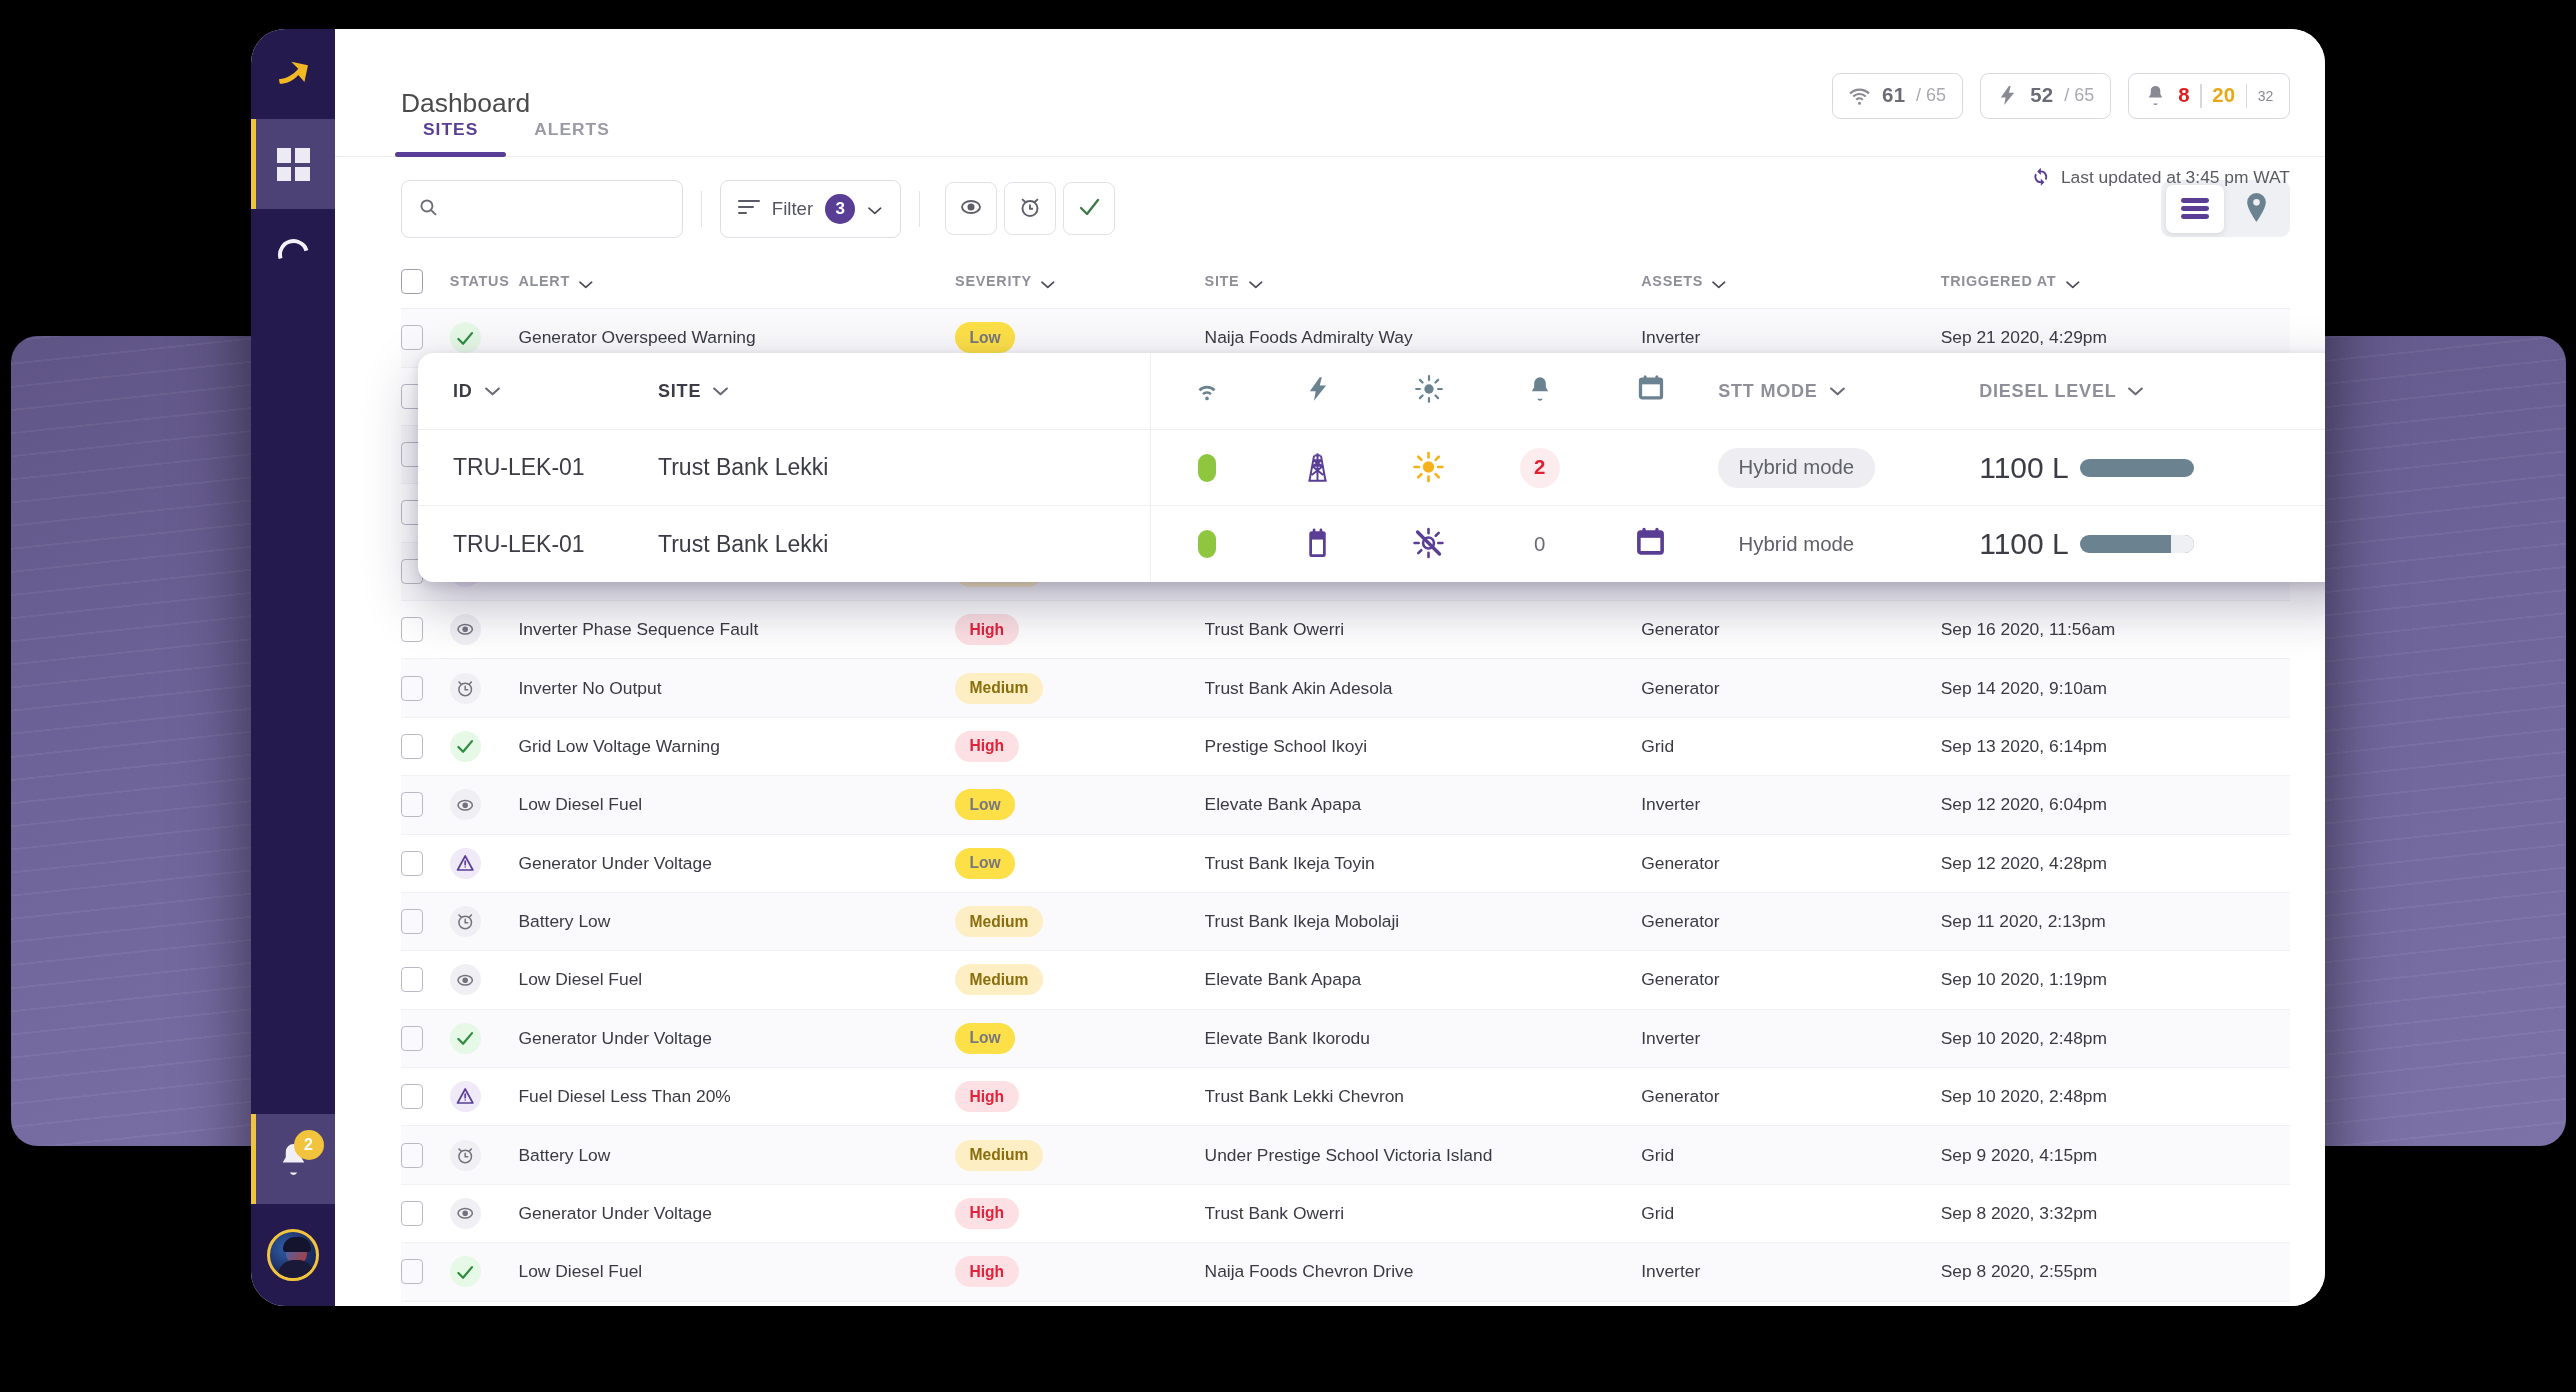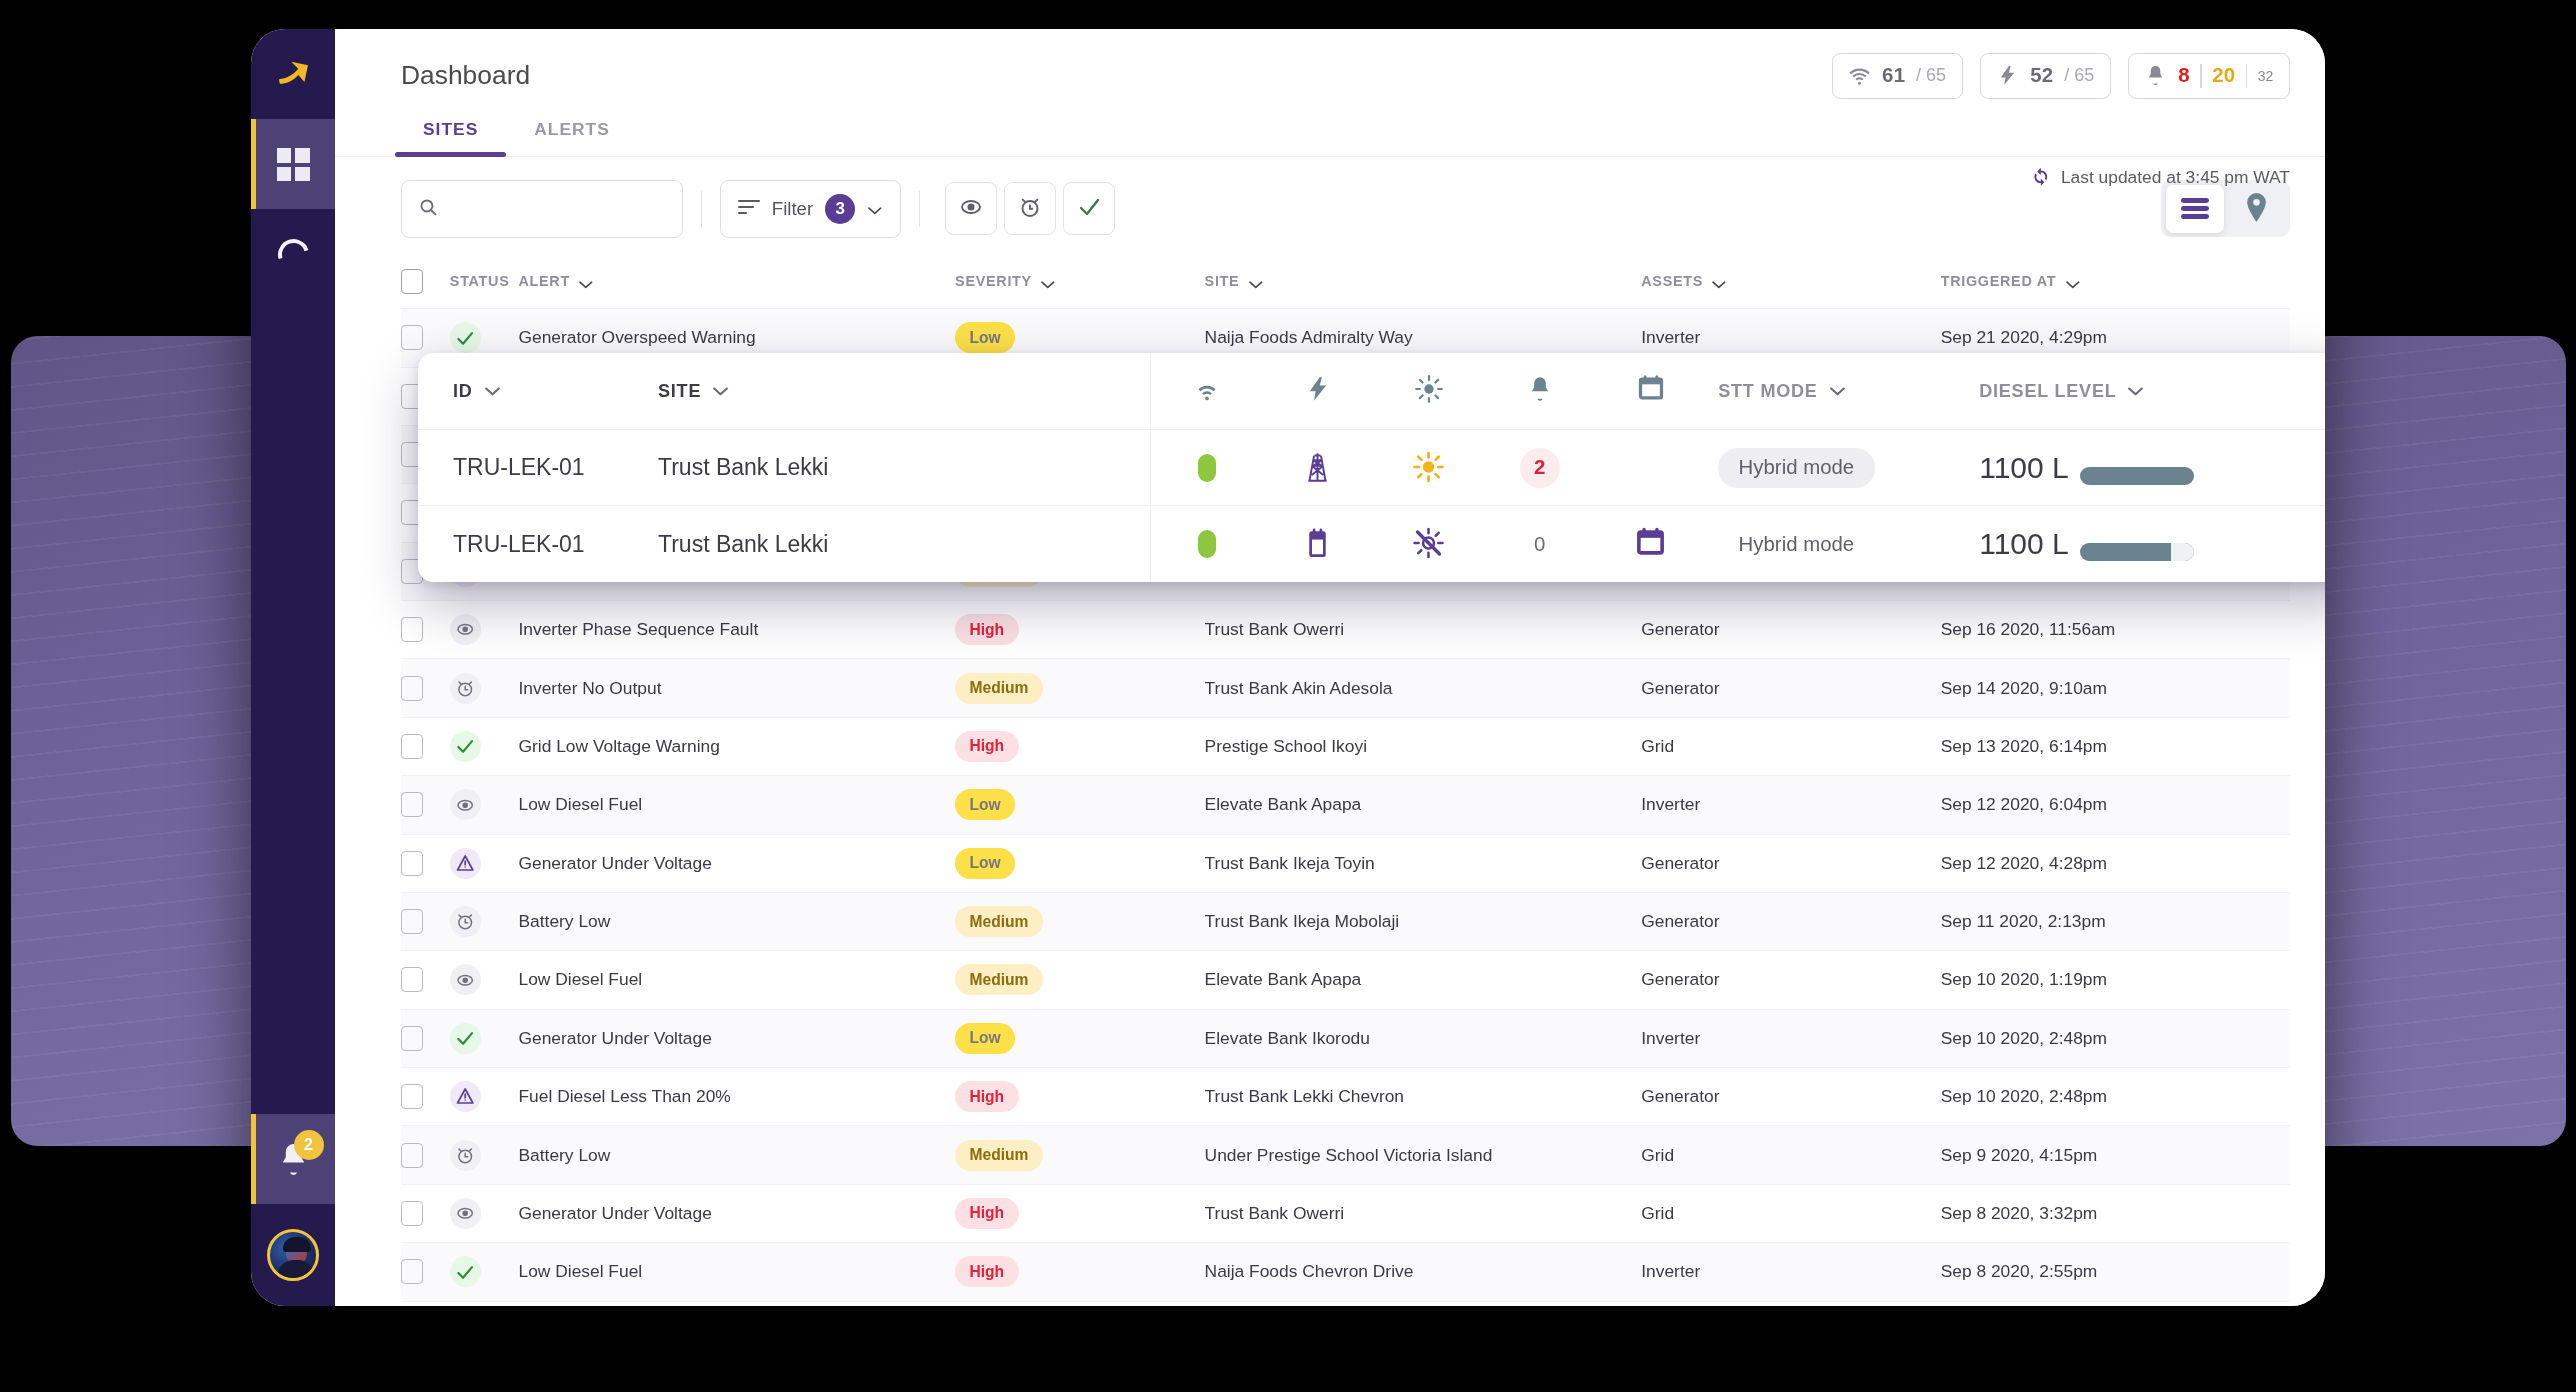--- a/index.html
+++ b/index.html
@@ -81,21 +81,21 @@
   .avatar .head { position:absolute; left:15.6px; top:8.4px; width:21.6px; height:24px;
     border-radius: 50% 50% 45% 45%; background: linear-gradient(120deg,#3c6ab5 0%, #b23a3a 100%); }
   .avatar .hair { position:absolute; left:12.6px; top:4.8px; width:28px; height:15.6px;
     border-radius: 14px 14px 3.6px 3.6px; background:#14142e; }
   .avatar .body { position:absolute; left:8.4px; bottom:-2.4px; width:36px; height:20.4px;
     border-radius: 15.6px 15.6px 0 0; background:#1a1a38; }
 
   
   .main { flex: 1 1 auto; position: relative; background:#ffffff; display:flex; flex-direction:column; min-width:0; }
 
-  .topbar { height: 90px; display:flex; align-items:center; padding: 4px 35px 0 66px; position:relative; }
+  .topbar { height: 90px; display:flex; align-items:flex-end; padding: 4px 35px 0 66px; position:relative; }
   .page-title { font-size: 26.4px; color: #4a4a4a; font-weight: 400; }
   .topbar-right { margin-left:auto; display:flex; align-items:center; gap: 17px; }
 
   .stat-chip {
     height: 46px; border: 1.2px solid #d7d7de; border-radius: 8.4px;
     display:flex; align-items:center; gap: 10.8px; padding: 0 15.6px;
   }
   .stat-chip .ic { width: 23px; height: 23px; display:flex; align-items:center; justify-content:center; }
   .stat-chip .ic svg { width:100%; height:100%; fill:#8a8a94; }
   .stat-num { font-size: 20.4px; color:#6b6b75; font-weight:700; letter-spacing:0.3px; }
@@ -218,21 +218,21 @@
     background:#ffffff; border-radius: 15.6px;
     box-shadow: 0 21.6px 54px rgba(25,18,60,.30), 0 3.6px 12px rgba(25,18,60,.12);
     overflow:hidden; z-index: 50;
   }
   .ov-row {
     display:flex; align-items:center; height: 76px; border-bottom:1.2px solid #eeeef3;
   }
   .ov-row:last-child { border-bottom:none; }
   .ov-head { height: 77px; }
   .ov-head .ov-c { font-size: 18px; letter-spacing:0.8px; color:#8f8f9a; font-weight:700; }
-  .ov-c { display:flex; align-items:flex-end; gap: 11px; flex: 0 0 auto; }
+  .ov-c { display:flex; align-items:center; gap: 11px; flex: 0 0 auto; }
   .ov-id    { width: 240px; padding-left: 35px; }
   .ov-site  { width: 492px; }
   .ov-divider { width:1.2px; align-self:stretch; background:#eeeef3; margin: 0 0 0 0; }
   .ov-ic1   { width: 111px; justify-content:center; }
   .ov-ic2   { width: 111px; justify-content:center; }
   .ov-ic3   { width: 111px; justify-content:center; }
   .ov-ic4   { width: 111px; justify-content:center; }
   .ov-ic5   { width: 111px; justify-content:center; }
   .ov-mode  { width: 273px; padding-left: 12px; }
   .ov-diesel{ width: 264px; }

